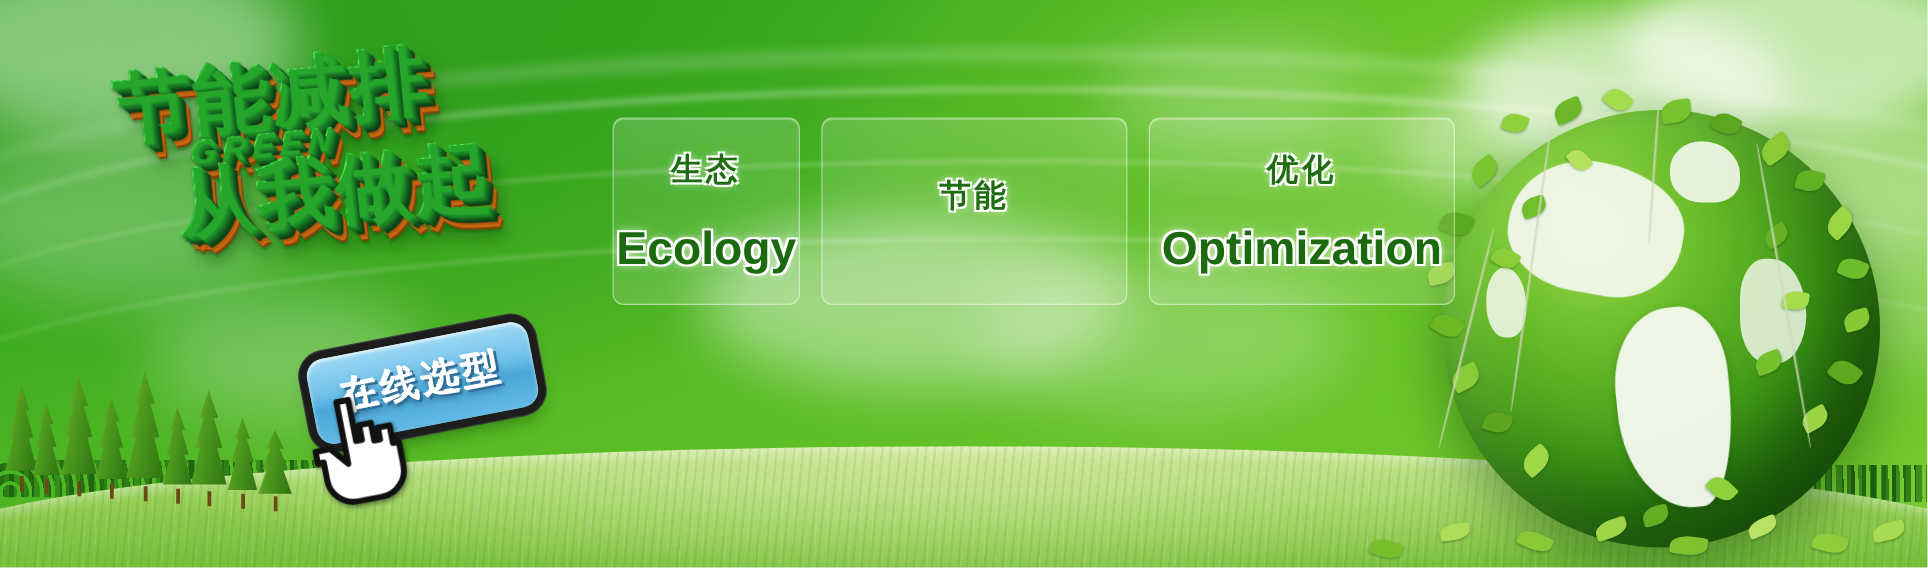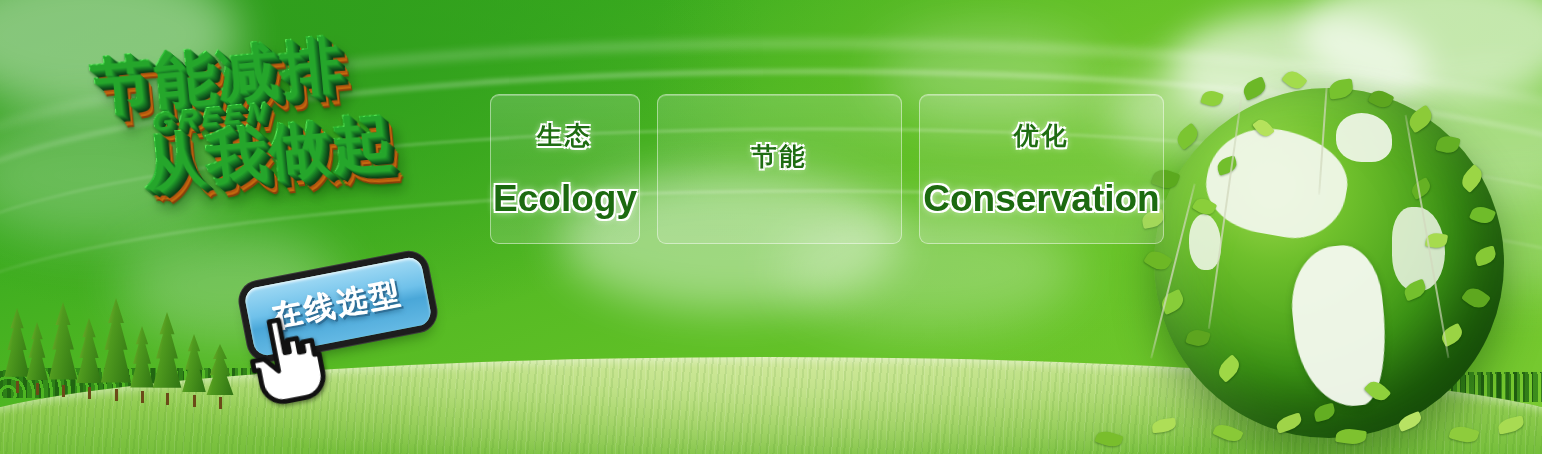--- a/index.html
+++ b/index.html
@@ -349,18 +349,18 @@
   <div id="cards">
     <div class="card" id="card-ecology">
       <div class="card-cn">生态</div>
       <div class="card-en">Ecology</div>
     </div>
     <div class="card" id="card-conservation">
       <div class="card-cn">节能</div>
     </div>
     <div class="card" id="card-optimization">
       <div class="card-cn">优化</div>
-      <div class="card-en">Conservation</div>
+      <div class="card-en">Optimization</div>
     </div>
   </div>
 
 
 </div>
 
 </body></html>

